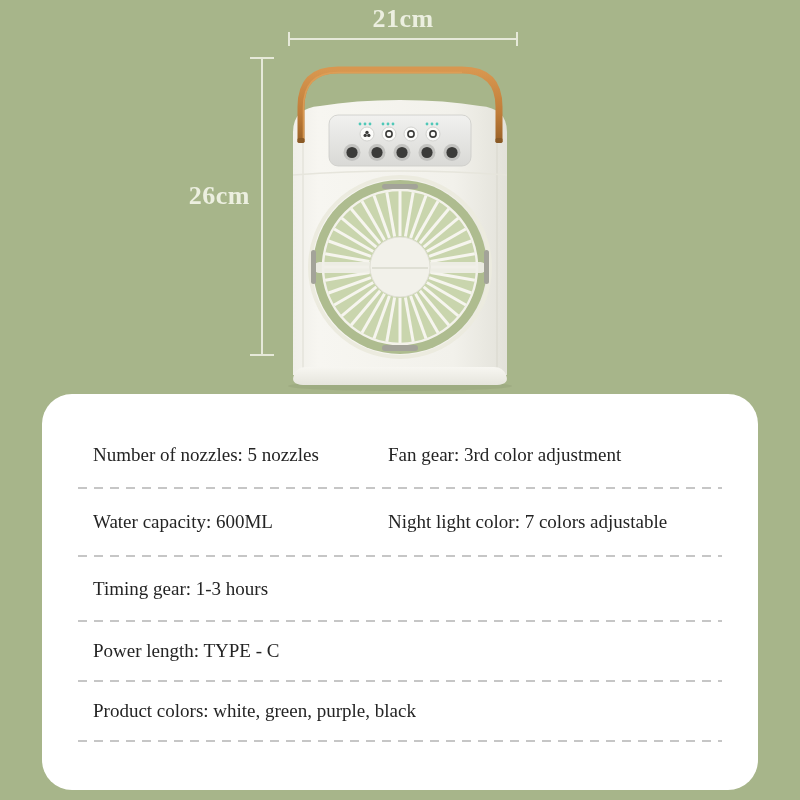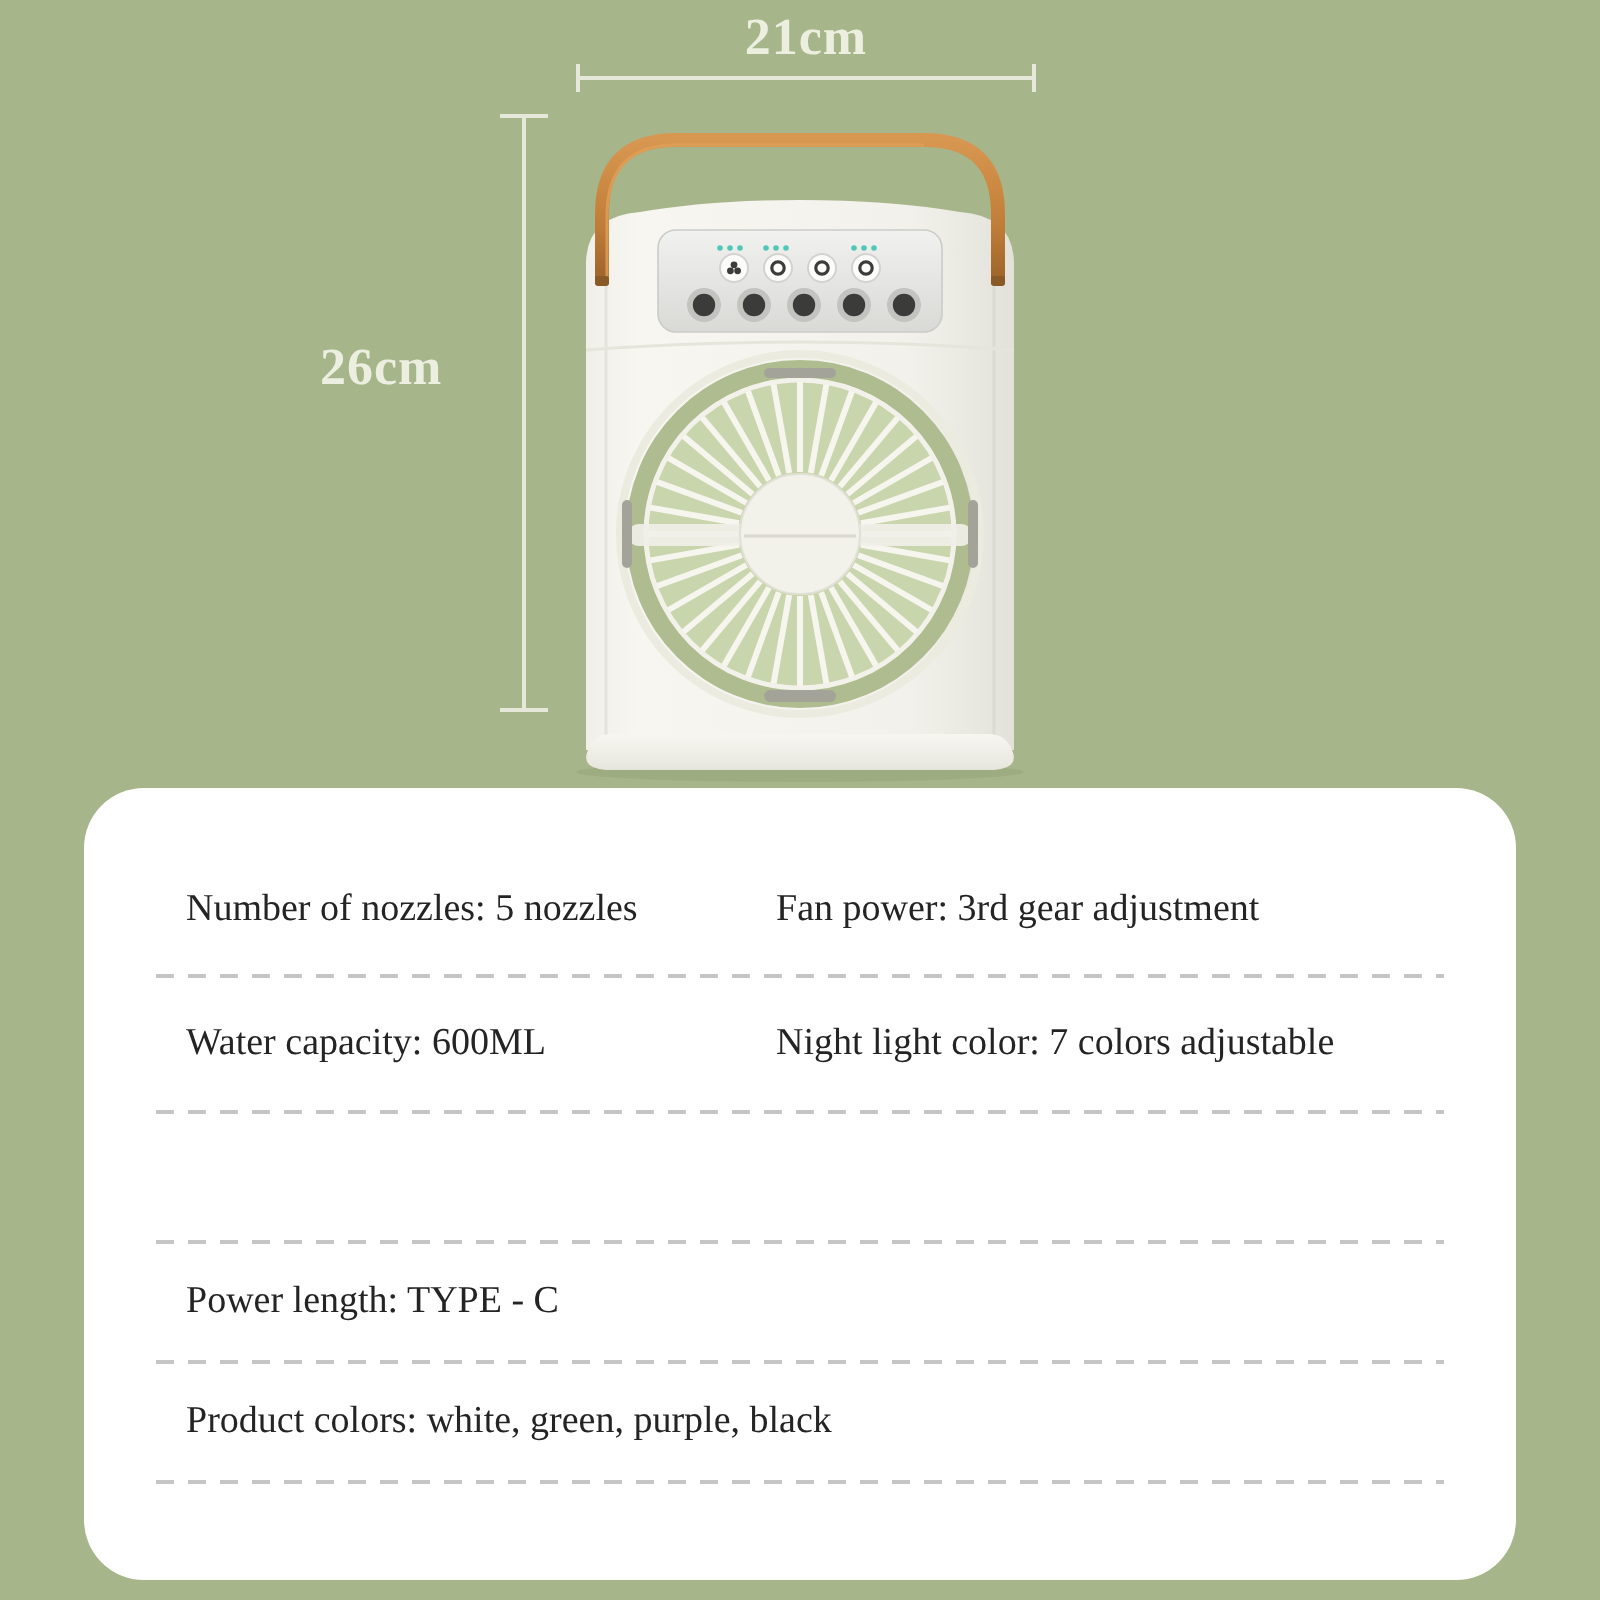--- a/index.html
+++ b/index.html
@@ -9,21 +9,21 @@
     font-family:"Liberation Sans", sans-serif;
   }
   .stage{position:absolute;inset:0;font-family:Liberation Serif, serif;}
 
   
   .dim-label{
     position:absolute;color:#ecefe0;font-size:26px;font-weight:600;
     letter-spacing:0.5px;text-align:center;
   }
   .dim-label.w{left:343px;top:4px;width:120px;}
-  .dim-label.h{left:160px;top:169px;width:90px;text-align:left;}
+  .dim-label.h{left:160px;top:181px;width:90px;text-align:right;}
   .dim-line{position:absolute;background:#e6e9d9;}
   .dim-line.h-line{left:288px;top:38px;width:230px;height:2px;}
   .dim-line.h-line::before,.dim-line.h-line::after{
     content:"";position:absolute;top:-6px;width:2px;height:14px;background:#e6e9d9;
   }
   .dim-line.h-line::before{left:0;}
   .dim-line.h-line::after{right:0;}
   .dim-line.v-line{left:261px;top:57px;width:2px;height:299px;}
   .dim-line.v-line::before,.dim-line.v-line::after{
     content:"";position:absolute;left:-11px;width:24px;height:2px;background:#e6e9d9;
@@ -215,29 +215,30 @@
       <path d="M301 142 L301 107 Q301 70 338 70 L462 70 Q499 70 499 107 L499 142" fill="none" stroke="url(#handleGrad)" stroke-width="7"></path>
       <path d="M303.5 142 L303.5 108 Q303.5 72.5 338 72.5 L462 72.5" fill="none" stroke="#dfa059" stroke-width="1.6" opacity="0.8"></path>
       <rect x="297.5" y="138" width="7" height="5" rx="1.5" fill="#8a5a26"></rect>
       <rect x="495.5" y="138" width="7" height="5" rx="1.5" fill="#8a5a26"></rect>
     </g>
   </svg>
 
   <div class="spec-card">
     <div class="spec-row r1">
       <div class="spec-cell">Number of nozzles: 5 nozzles</div>
-      <div class="spec-cell">Fan power: 3rd gear adjustment</div>
+      <div class="spec-cell">Fan gear: 3rd color adjustment</div>
     </div>
     <div class="dash-divider"></div>
     <div class="spec-row r2">
       <div class="spec-cell">Water capacity: 600ML</div>
       <div class="spec-cell">Night light color: 7 colors adjustable</div>
     </div>
     <div class="dash-divider"></div>
     <div class="spec-row r3">
+      <div class="spec-cell">Timing gear: 1-3 hours</div>
     </div>
     <div class="dash-divider"></div>
     <div class="spec-row r4">
       <div class="spec-cell">Power length: TYPE - C</div>
     </div>
     <div class="dash-divider"></div>
     <div class="spec-row r5 single">
       <div class="spec-cell">Product colors: white, green, purple, black</div>
     </div>
     <div class="dash-divider"></div>

